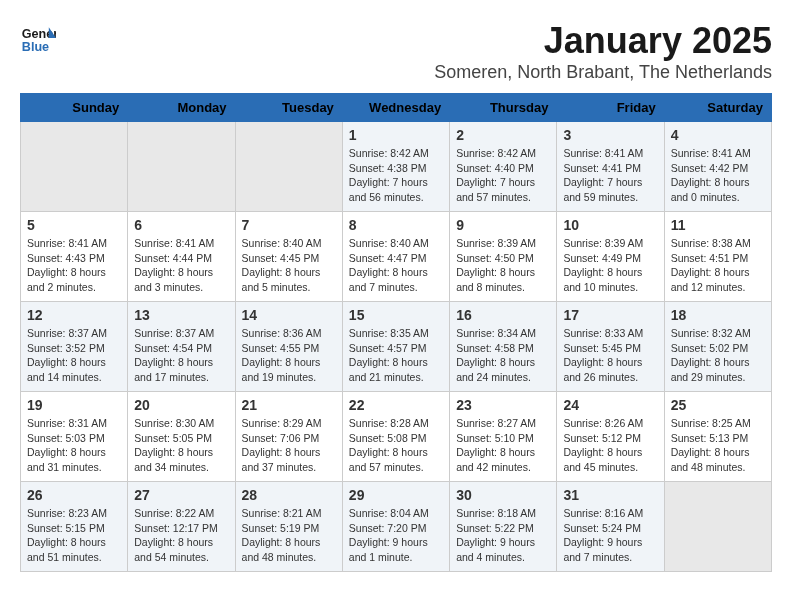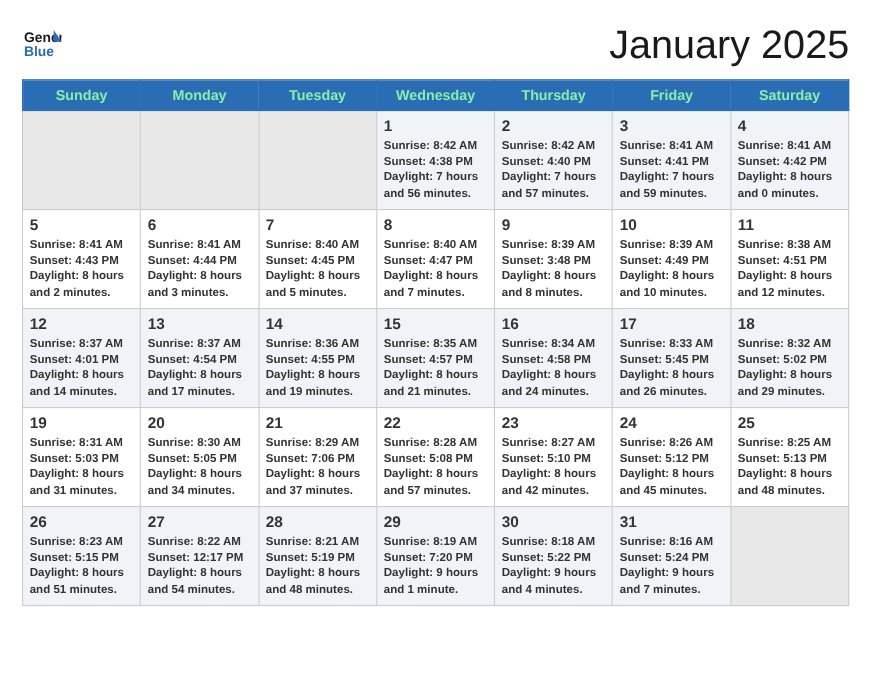--- a/index.html
+++ b/index.html
@@ -23,36 +23,36 @@
     }
     .logo-icon {
       width: 36px;
       height: 36px;
     }
     .title-section {
       text-align: right;
     }
     .month-title {
       font-size: 36px;
-      font-weight: normal;
+      font-weight: bold;
       color: #1a1a1a;
     }
     .location-title {
       font-size: 18px;
       color: #444;
     }
     table {
       width: 100%;
       border-collapse: collapse;
       table-layout: fixed;
     }
     thead th {
       background-color: #2a6db5;
-      color: #86efac;
-      text-align: center;
+      color: #000000;
+      text-align: right;
       padding: 6px 8px;
       font-size: 13px;
       border: 1px solid #2a6db5;
     }
     tbody td {
       border: 1px solid #ccc;
       vertical-align: top;
       padding: 5px 6px;
       font-size: 11px;
       color: #333;
@@ -68,39 +68,39 @@
     .day-number {
       font-size: 14px;
       font-weight: bold;
       display: block;
       margin-bottom: 3px;
     }
     .cell-content {
       font-size: 10.5px;
       line-height: 1.4;
       color: #333;
-      font-weight: bold;
     }
     .empty-cell {
       background-color: #e8e8e8 !important;
     }
   </style>
 </head>
 <body>
 
 <div class="header-section">
   <div class="logo">
     <svg class="logo-icon" viewBox="0 0 40 40">
       <text x="2" y="20" font-size="14" font-weight="bold" fill="#1a1a1a">General</text>
       <text x="2" y="34" font-size="14" font-weight="bold" fill="#2a6db5">Blue</text>
       <polygon points="32,8 40,20 32,20" fill="#2a6db5"></polygon>
     </svg>
   </div>
   <div class="title-section">
     <div class="month-title">January 2025</div>
+    <div class="location-title">Someren, North Brabant, The Netherlands</div>
   </div>
 </div>
 
 <table>
   <thead>
     <tr>
     <th>Sunday</th>
         <th>Monday</th>
         <th>Tuesday</th>
         <th>Wednesday</th>
@@ -143,35 +143,35 @@
         <td>
           <span class="day-number">7</span>
           <div class="cell-content"><span>Sunrise: 8:40 AM</span><br><span>Sunset: 4:45 PM</span><br><span>Daylight: 8 hours and 5 minutes.</span><br></div>
         </td>
         <td>
           <span class="day-number">8</span>
           <div class="cell-content"><span>Sunrise: 8:40 AM</span><br><span>Sunset: 4:47 PM</span><br><span>Daylight: 8 hours and 7 minutes.</span><br></div>
         </td>
         <td>
           <span class="day-number">9</span>
-          <div class="cell-content"><span>Sunrise: 8:39 AM</span><br><span>Sunset: 3:48 PM</span><br><span>Daylight: 8 hours and 8 minutes.</span><br></div>
+          <div class="cell-content"><span>Sunrise: 8:39 AM</span><br><span>Sunset: 4:50 PM</span><br><span>Daylight: 8 hours and 8 minutes.</span><br></div>
         </td>
         <td>
           <span class="day-number">10</span>
           <div class="cell-content"><span>Sunrise: 8:39 AM</span><br><span>Sunset: 4:49 PM</span><br><span>Daylight: 8 hours and 10 minutes.</span><br></div>
         </td>
         <td>
           <span class="day-number">11</span>
           <div class="cell-content"><span>Sunrise: 8:38 AM</span><br><span>Sunset: 4:51 PM</span><br><span>Daylight: 8 hours and 12 minutes.</span><br></div>
         </td>
       </tr>
       <tr>
         <td>
           <span class="day-number">12</span>
-          <div class="cell-content"><span>Sunrise: 8:37 AM</span><br><span>Sunset: 4:01 PM</span><br><span>Daylight: 8 hours and 14 minutes.</span><br></div>
+          <div class="cell-content"><span>Sunrise: 8:37 AM</span><br><span>Sunset: 3:52 PM</span><br><span>Daylight: 8 hours and 14 minutes.</span><br></div>
         </td>
         <td>
           <span class="day-number">13</span>
           <div class="cell-content"><span>Sunrise: 8:37 AM</span><br><span>Sunset: 4:54 PM</span><br><span>Daylight: 8 hours and 17 minutes.</span><br></div>
         </td>
         <td>
           <span class="day-number">14</span>
           <div class="cell-content"><span>Sunrise: 8:36 AM</span><br><span>Sunset: 4:55 PM</span><br><span>Daylight: 8 hours and 19 minutes.</span><br></div>
         </td>
         <td>
@@ -229,21 +229,21 @@
         <td>
           <span class="day-number">27</span>
           <div class="cell-content"><span>Sunrise: 8:22 AM</span><br><span>Sunset: 12:17 PM</span><br><span>Daylight: 8 hours and 54 minutes.</span><br></div>
         </td>
         <td>
           <span class="day-number">28</span>
           <div class="cell-content"><span>Sunrise: 8:21 AM</span><br><span>Sunset: 5:19 PM</span><br><span>Daylight: 8 hours and 48 minutes.</span><br></div>
         </td>
         <td>
           <span class="day-number">29</span>
-          <div class="cell-content"><span>Sunrise: 8:19 AM</span><br><span>Sunset: 7:20 PM</span><br><span>Daylight: 9 hours and 1 minute.</span><br></div>
+          <div class="cell-content"><span>Sunrise: 8:04 AM</span><br><span>Sunset: 7:20 PM</span><br><span>Daylight: 9 hours and 1 minute.</span><br></div>
         </td>
         <td>
           <span class="day-number">30</span>
           <div class="cell-content"><span>Sunrise: 8:18 AM</span><br><span>Sunset: 5:22 PM</span><br><span>Daylight: 9 hours and 4 minutes.</span><br></div>
         </td>
         <td>
           <span class="day-number">31</span>
           <div class="cell-content"><span>Sunrise: 8:16 AM</span><br><span>Sunset: 5:24 PM</span><br><span>Daylight: 9 hours and 7 minutes.</span><br></div>
         </td>
         <td class="empty-cell"></td>

